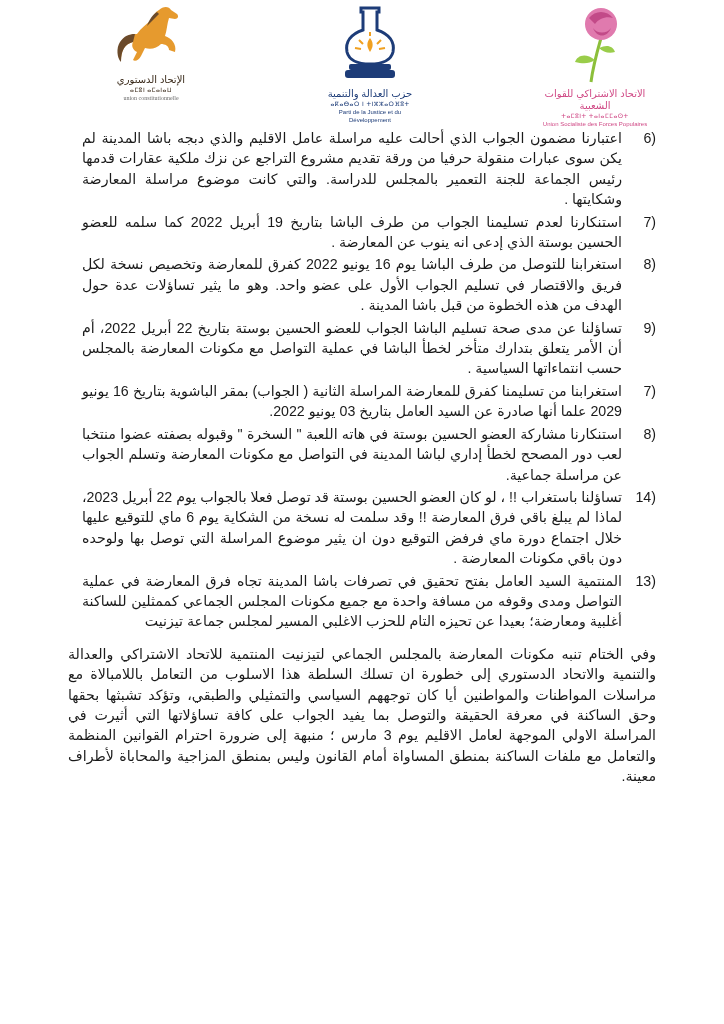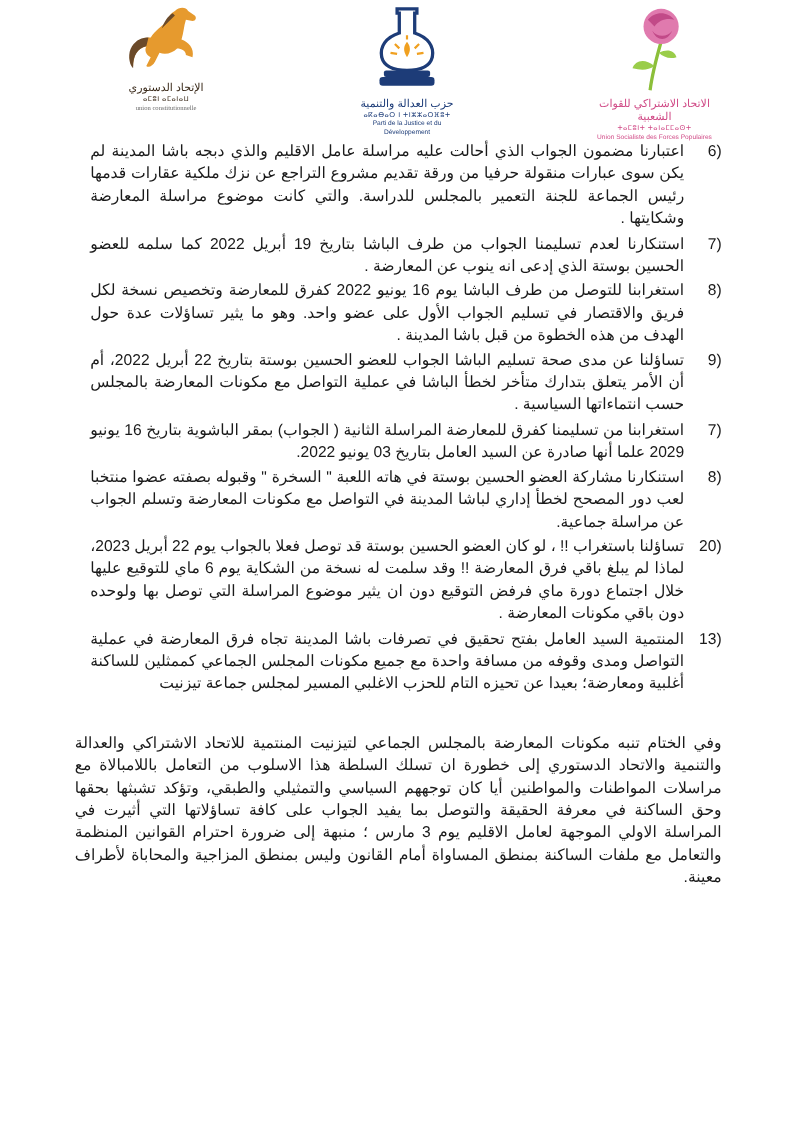--- a/index.html
+++ b/index.html
@@ -16,21 +16,21 @@
   #logo-uc .caption-ar, #logo-uc .caption-tif { color: #3a2a1a; }
   #logo-uc .caption-fr { color: #6b6b6b; font-family: "Liberation Serif", serif; }
   #logo-pjd .caption-ar, #logo-pjd .caption-tif, #logo-pjd .caption-fr { color: #1d3c78; }
   #logo-usfp .caption-ar, #logo-usfp .caption-tif, #logo-usfp .caption-fr { color: #d04a86; }
 
   .content { position: absolute; top: 128px; left: 68px; width: 588px; direction: rtl;
              font-size: 14.2px; line-height: 20.4px; }
   ol.items { list-style: none; margin: 0; padding: 0; }
   ol.items li { position: relative; padding-right: 34px; padding-left: 14px; margin-bottom: 2px; text-align: justify; }
   ol.items li .num { position: absolute; right: 0; top: 0; direction: ltr; width: 32px; text-align: right; }
-  .closing { margin-top: 34px; padding-left: 0; padding-right: 0; text-align: justify; }
+  .closing { margin-top: 12px; padding-left: 0; padding-right: 0; text-align: justify; }
 </style>
 </head>
 <body>
 
 <div class="logos">
 
   <div class="logo" id="logo-uc">
     <svg width="80" height="66" viewBox="0 0 80 66">
       <path d="M48 6 C52 2 58 2 60 6 L66 10 C68 12 67 15 64 15 L58 14 C56 20 56 26 54 32 C60 34 66 40 64 48 L58 46 C58 42 54 40 50 40 C46 44 40 46 34 44 L30 52 C28 56 24 58 22 56 L26 48 C22 46 20 42 22 38 C14 40 10 46 10 56 C6 54 6 44 10 38 C14 32 20 30 26 30 C30 24 36 20 40 16 C42 12 44 8 48 6 Z" fill="#e69a2e"></path>
       <path d="M22 38 C14 40 10 46 10 58 C6 54 5 44 9 38 C13 32 18 30 24 30 Z" fill="#6b4a2a"></path>
@@ -70,17 +70,17 @@
 </div>
 
 <div class="content">
   <ol class="items">
     <li><span class="num">6)</span><span>اعتبارنا مضمون الجواب الذي أحالت عليه مراسلة عامل الاقليم والذي دبجه باشا المدينة لم يكن سوى عبارات منقولة حرفيا من ورقة تقديم مشروع التراجع عن نزك ملكية عقارات قدمها رئيس الجماعة للجنة التعمير بالمجلس للدراسة. والتي كانت موضوع مراسلة المعارضة وشكايتها .</span></li>
     <li><span class="num">7)</span><span>استنكارنا لعدم تسليمنا الجواب من طرف الباشا بتاريخ 19 أبريل 2022 كما سلمه للعضو الحسين بوستة الذي إدعى انه ينوب عن المعارضة .</span></li>
     <li><span class="num">8)</span><span>استغرابنا للتوصل من طرف الباشا يوم 16 يونيو 2022 كفرق للمعارضة وتخصيص نسخة لكل فريق والاقتصار في تسليم الجواب الأول على عضو واحد. وهو ما يثير تساؤلات عدة حول الهدف من هذه الخطوة من قبل باشا المدينة .</span></li>
     <li><span class="num">9)</span><span>تساؤلنا عن مدى صحة تسليم الباشا الجواب للعضو الحسين بوستة بتاريخ 22 أبريل 2022، أم أن الأمر يتعلق بتدارك متأخر لخطأ الباشا في عملية التواصل مع مكونات المعارضة بالمجلس حسب انتماءاتها السياسية .</span></li>
     <li><span class="num">7)</span><span>استغرابنا من تسليمنا كفرق للمعارضة المراسلة الثانية ( الجواب)  بمقر الباشوية بتاريخ 16 يونيو 2029 علما أنها صادرة عن السيد العامل بتاريخ 03 يونيو 2022.</span></li>
     <li><span class="num">8)</span><span>استنكارنا مشاركة العضو الحسين بوستة في هاته اللعبة " السخرة " وقبوله بصفته عضوا منتخبا لعب دور المصحح لخطأ إداري لباشا المدينة في التواصل مع مكونات المعارضة وتسلم الجواب عن مراسلة جماعية.</span></li>
-    <li><span class="num">20)</span><span>تساؤلنا باستغراب !! ، لو كان العضو الحسين بوستة قد توصل فعلا بالجواب يوم 22 أبريل 2023، لماذا لم يبلغ باقي فرق المعارضة !! وقد سلمت له نسخة من الشكاية يوم 6 ماي للتوقيع عليها خلال اجتماع دورة ماي فرفض التوقيع دون ان يثير موضوع المراسلة التي توصل بها ولوحده دون باقي مكونات المعارضة .</span></li>
+    <li><span class="num">14)</span><span>تساؤلنا باستغراب !! ، لو كان العضو الحسين بوستة قد توصل فعلا بالجواب يوم 22 أبريل 2023، لماذا لم يبلغ باقي فرق المعارضة !! وقد سلمت له نسخة من الشكاية يوم 6 ماي للتوقيع عليها خلال اجتماع دورة ماي فرفض التوقيع دون ان يثير موضوع المراسلة التي توصل بها ولوحده دون باقي مكونات المعارضة .</span></li>
     <li><span class="num">13)</span><span>المنتمية السيد العامل بفتح تحقيق في تصرفات باشا المدينة تجاه فرق المعارضة في عملية التواصل ومدى وقوفه من مسافة واحدة مع جميع مكونات المجلس الجماعي كممثلين للساكنة أغلبية ومعارضة؛ بعيدا عن تحيزه التام للحزب الاغلبي المسير لمجلس جماعة تيزنيت</span></li>
   </ol>
   <p class="closing">وفي الختام تنبه مكونات المعارضة بالمجلس الجماعي لتيزنيت المنتمية للاتحاد الاشتراكي والعدالة والتنمية والاتحاد الدستوري إلى خطورة ان تسلك السلطة هذا الاسلوب من التعامل باللامبالاة مع مراسلات المواطنات والمواطنين أيا كان توجههم السياسي والتمثيلي والطبقي، وتؤكد تشبثها بحقها وحق الساكنة في معرفة الحقيقة والتوصل بما يفيد الجواب على كافة تساؤلاتها التي أثيرت في المراسلة الاولي الموجهة لعامل الاقليم يوم 3 مارس ؛ منبهة إلى ضرورة احترام القوانين المنظمة والتعامل مع ملفات الساكنة بمنطق المساواة أمام القانون وليس بمنطق المزاجية والمحاباة لأطراف معينة.</p>
 </div>
 
 </body></html>

